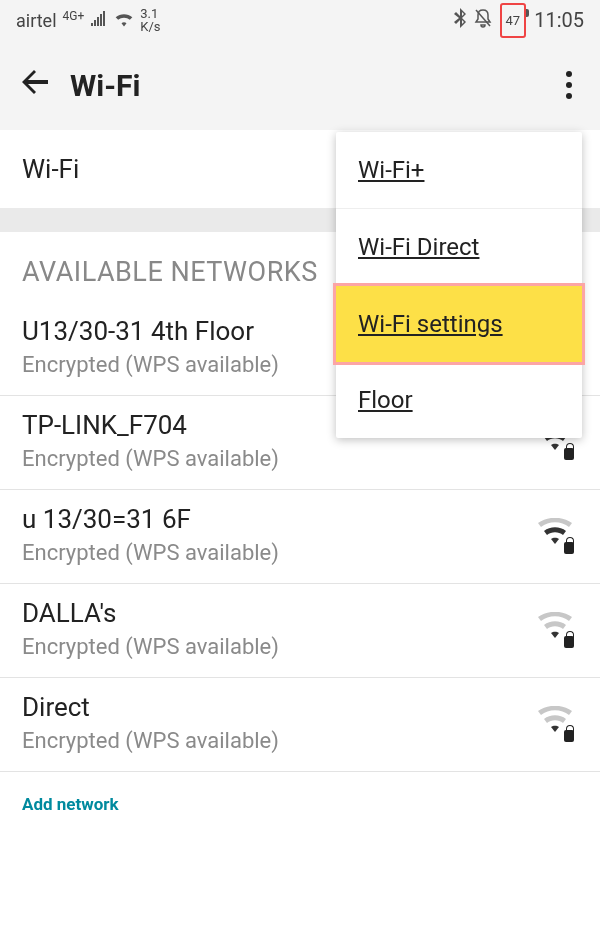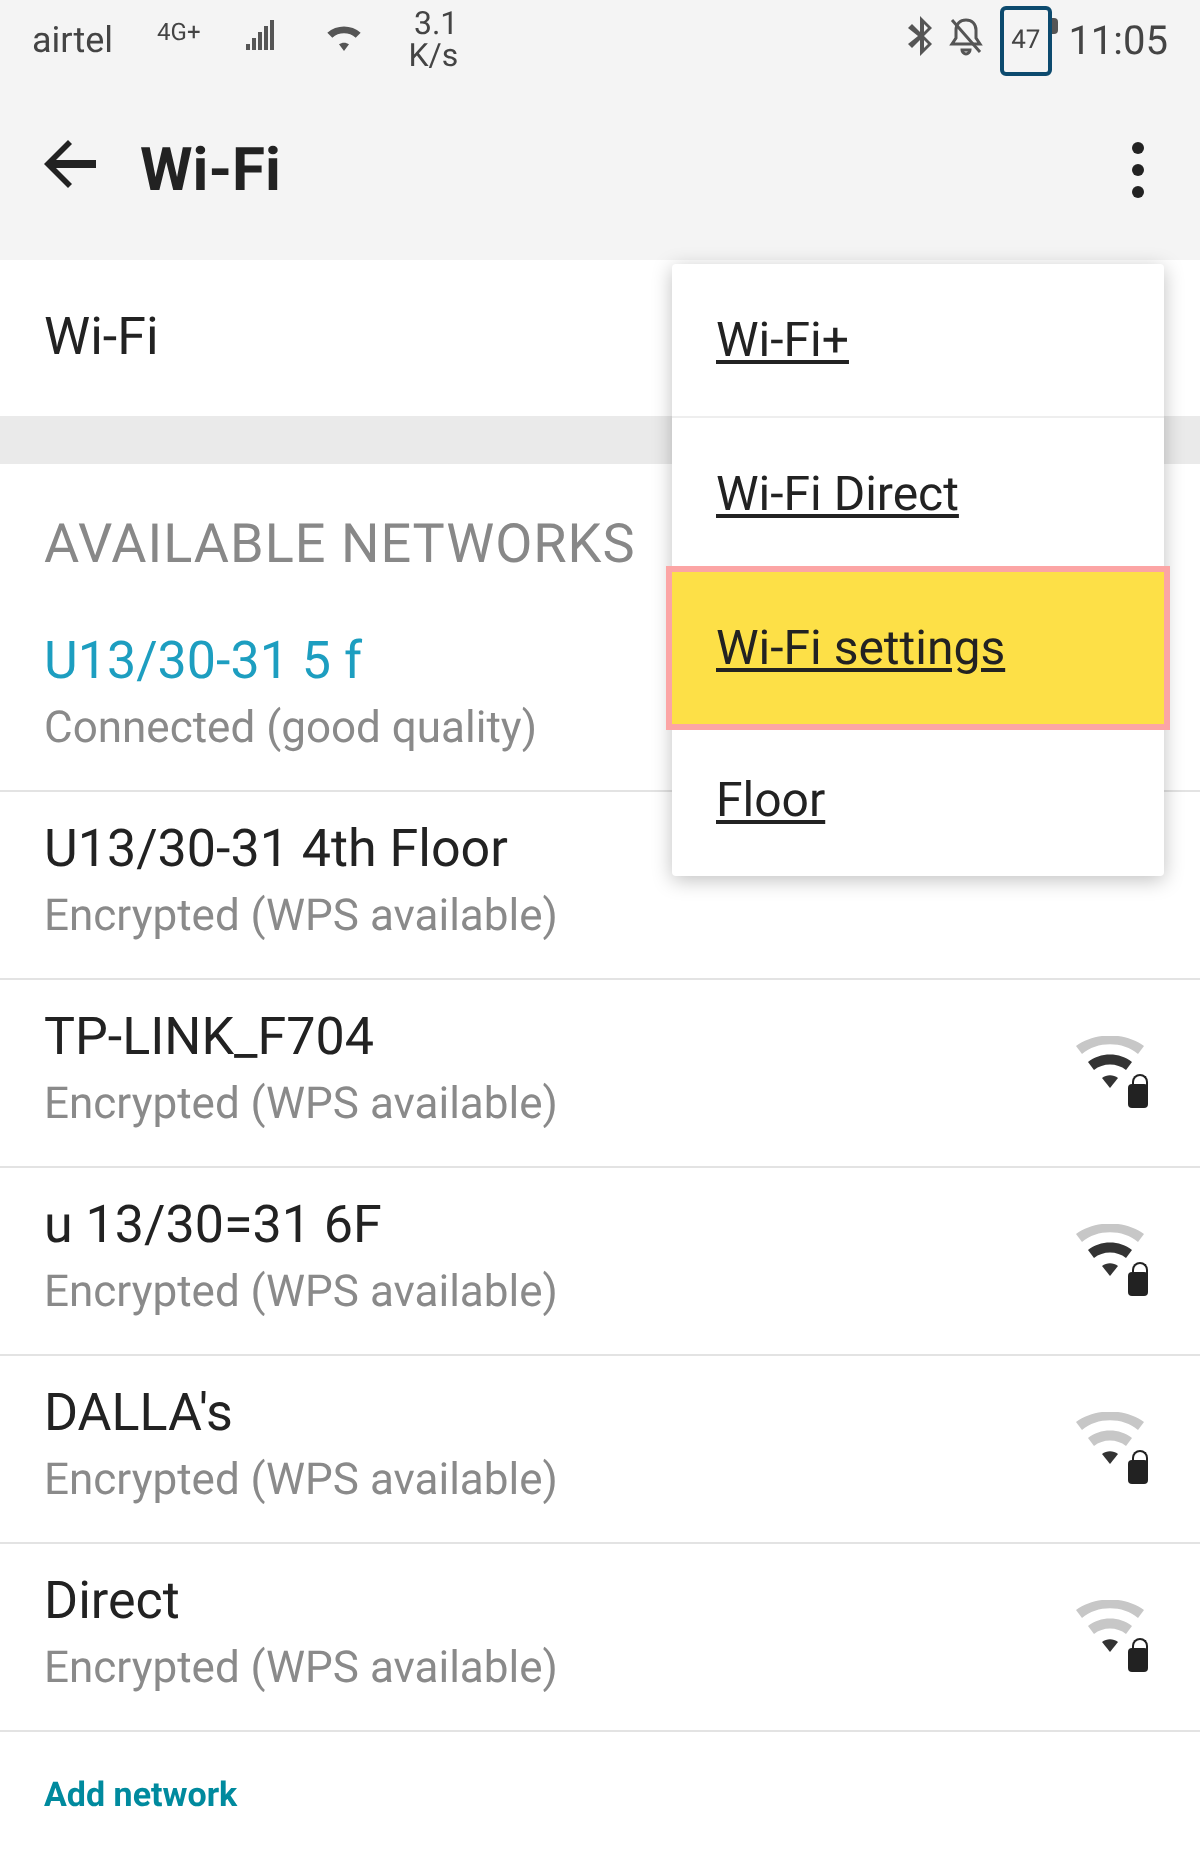--- a/index.html
+++ b/index.html
@@ -16,28 +16,28 @@
     .status-bar {
       height: 40px;
       background: #f4f4f4;
       display: flex;
       align-items: center;
       justify-content: space-between;
       padding: 0 16px;
       font-size: 18px;
       color: #444;
     }
-    .status-left { display: flex; align-items: center; gap: 22px; }
+    .status-left { display: flex; align-items: center; gap: 6px; }
     .status-right { display: flex; align-items: center; gap: 8px; }
     .carrier { font-size: 18px; }
-    .kps { font-size: 16px; line-height: 1; text-align: right; }
+    .kps { font-size: 13px; line-height: 1; text-align: left; }
     .battery-box {
       display: inline-flex;
       align-items: center;
-      border: 2px solid #0c4a6e;
+      border: 2px solid #ef4444;
       border-radius: 3px;
       padding: 0 4px;
       font-size: 13px;
       height: 35px;
       position: relative;
     }
     .battery-box::after {
       content: "";
       position: absolute;
       right: -5px; top: 4px;
@@ -203,26 +203,20 @@
   <span>Wi-Fi</span>
 </div>
 
 <div class="gap-strip"></div>
 
 <div class="section-header">AVAILABLE NETWORKS</div>
 
 <div id="net-list">
     <div class="net-item">
       <div class="net-text">
-        <div class="ssid connected">U13/30-31 5 f</div>
-        <div class="sub">Connected (good quality)</div>
-      </div>
-    </div>
-    <div class="net-item">
-      <div class="net-text">
         <div class="ssid">U13/30-31 4th Floor</div>
         <div class="sub">Encrypted (WPS available)</div>
       </div>
     </div>
     <div class="net-item">
       <div class="net-text">
         <div class="ssid">TP-LINK_F704</div>
         <div class="sub">Encrypted (WPS available)</div>
       </div>
       <div class="wifi-icon"><svg viewBox="0 0 34 26">

